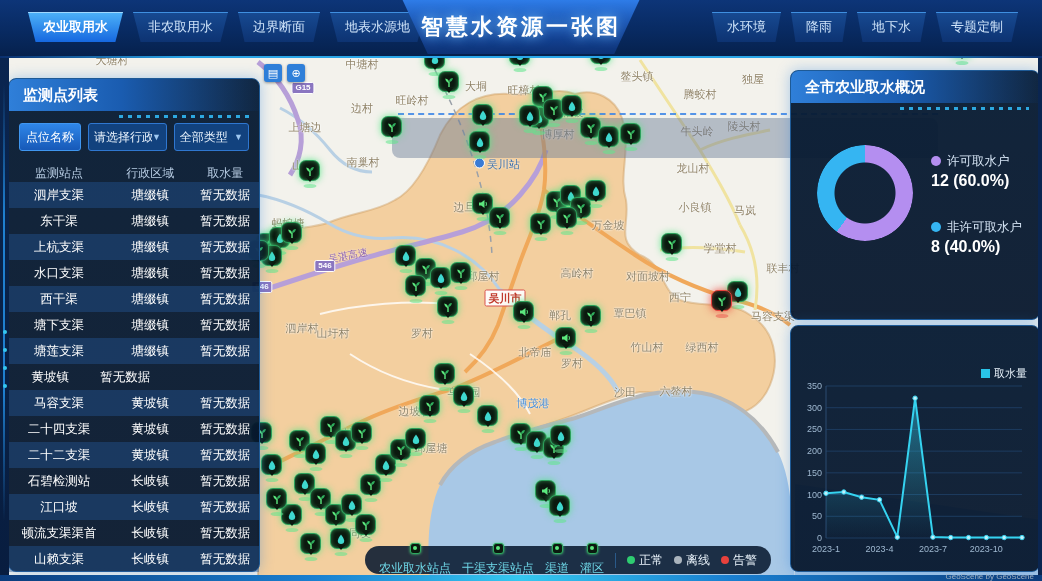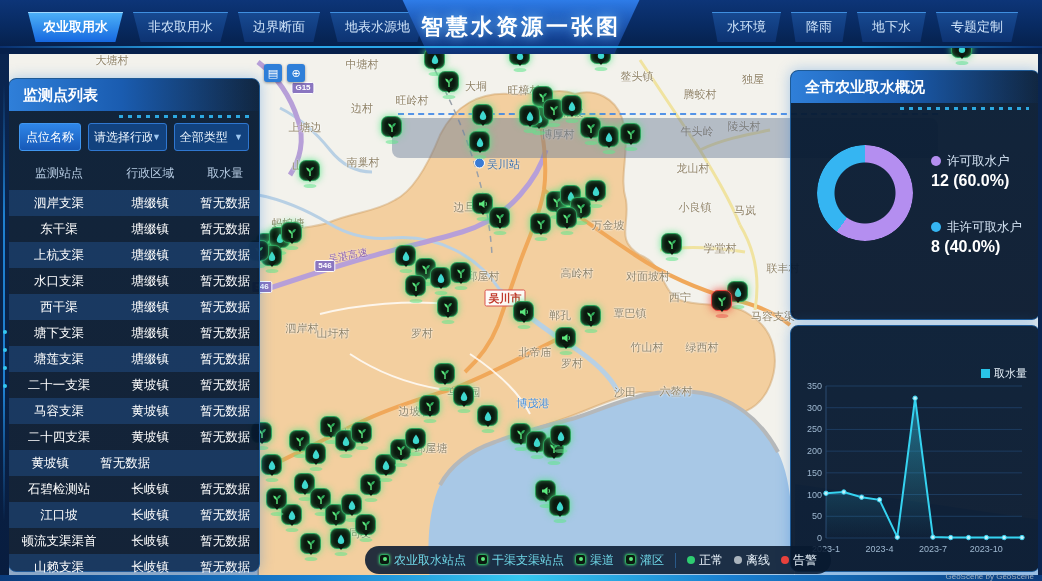--- a/index.html
+++ b/index.html
@@ -39,21 +39,21 @@
         border:4px solid transparent;border-top:5px solid #0b190f;}
   .marker .base{position:absolute;left:50%;bottom:0;transform:translateX(-50%);
         width:13px;height:4px;border-radius:50%;background:rgba(96,230,140,.55);}
   .marker.alert .pin{border-color:#e8413c;box-shadow:0 0 8px rgba(235,70,60,.9), inset 0 0 4px rgba(235,90,80,.5);}
   .marker.alert .base{background:rgba(235,90,80,.55);}
 
   .map-ctrl{position:absolute;width:18px;height:18px;border-radius:3px;background:#2f7fd9;color:#fff;
         font-size:11px;line-height:18px;text-align:center;z-index:6;box-shadow:0 1px 3px rgba(0,0,0,.4);cursor:pointer;}
 
   
-  #nav{position:absolute;left:0;top:0;right:0;height:48px;z-index:30;
+  #nav{position:absolute;left:0;top:0;right:0;height:58px;z-index:30;
        background:linear-gradient(180deg,#0d3578 0%,#082a61 55%,#06204b 100%);}
   #nav::after{content:'';position:absolute;bottom:0;left:0;right:0;height:2px;
        background:linear-gradient(90deg,#0a2f6e,#2aa6e8 18%,#2aa6e8 82%,#0a2f6e);}
   .tabs{position:absolute;top:12px;display:flex;gap:10px;}
   #tabs-left{left:28px;} #tabs-right{right:24px;}
   .tab{position:relative;height:30px;line-height:30px;padding:0 15px;font-size:13px;color:#cfe4fa;
        background:linear-gradient(180deg,#174a92 0%,#0d3372 100%);
        clip-path:polygon(0 0,100% 0,92% 100%,8% 100%);
        box-shadow:inset 0 1px 0 #3f8fe0;cursor:pointer;white-space:nowrap;}
   .tab.active{background:linear-gradient(180deg,#4db2f8 0%,#1668e0 100%);color:#fff;font-weight:bold;
@@ -88,21 +88,21 @@
 
   
   #left-panel{left:8px;top:78px;width:250px;height:492px;}
   #filters{display:flex;gap:7px;padding:12px 10px 8px 10px;}
   .btn-primary{width:72px;height:26px;line-height:26px;text-align:center;font-size:12px;color:#fff;
        background:linear-gradient(180deg,#2f86e8,#1759b8);border:1px solid #3f96f0;border-radius:3px;cursor:pointer;}
   .select{display:flex;align-items:center;justify-content:space-between;width:76px;height:26px;padding:0 5px;
        font-size:12px;color:#e8f2fc;background:#12427e;border:1px solid #2f77d0;border-radius:3px;cursor:pointer;}
   .select .txt{overflow:hidden;white-space:nowrap;max-width:58px;}
   .select .chev{font-size:9px;color:#9fc8f0;}
-  #thead{display:flex;padding:6px 0 8px 0;font-size:12px;color:#b8cde4;}
+  #thead{display:flex;padding:6px 0 0 0;font-size:12px;color:#b8cde4;}
   #thead span{text-align:center;}
   .c1{width:40%;} .c2{width:33%;} .c3{width:27%;}
   .trow{display:flex;height:26px;line-height:26px;font-size:12.5px;color:#fff;cursor:pointer;}
   .trow:nth-child(odd){background:rgba(36,88,152,.42);}
   .trow span{text-align:center;overflow:hidden;white-space:nowrap;}
 
   
   #rt-panel{left:790px;top:70px;width:248px;height:248px;}
   #donut{position:absolute;left:26px;top:74px;width:96px;height:96px;border-radius:50%;
        -webkit-mask:radial-gradient(circle,transparent 30px,#000 31px);
@@ -113,21 +113,21 @@
   .donut-leg .dot{display:inline-block;width:10px;height:10px;border-radius:50%;margin-right:6px;vertical-align:-1px;}
 
   
   #rb-panel{left:790px;top:325px;width:248px;height:245px;}
   #rb-legend{position:absolute;right:12px;top:40px;font-size:11px;color:#e8f2fa;}
   #rb-legend .sq{display:inline-block;width:9px;height:9px;background:#29c4e8;margin-right:4px;vertical-align:-1px;}
 
   
   #map-legend{position:absolute;left:365px;top:546px;height:28px;display:flex;align-items:center;gap:11px;
        padding:0 14px;background:rgba(8,25,48,.88);border-radius:14px;z-index:25;}
-  .mlt{display:flex;align-items:center;gap:4px;font-size:12px;color:#6fd8e8;cursor:pointer;}
+  .mlt{display:flex;align-items:center;gap:4px;font-size:12px;color:#6fd8e8;cursor:pointer;flex-direction:column;}
   .mlt .mini{position:relative;width:11px;height:13px;}
   .mlt .mini::before{content:'';position:absolute;left:0;top:0;width:9px;height:9px;border-radius:3px;
        background:#0b190f;border:1px solid #2ea860;box-shadow:0 0 3px rgba(80,230,130,.9);}
   .mlt .mini::after{content:'';position:absolute;left:3.5px;top:3px;width:4px;height:4px;border-radius:50%;background:#5ce87e;}
   .mls{display:flex;align-items:center;gap:4px;font-size:12px;color:#e8f2fa;cursor:pointer;}
   .mls .dot{width:8px;height:8px;border-radius:50%;}
   .mldiv{width:1px;height:15px;background:#2a5a8a;}
 
   #attribution{position:absolute;right:8px;bottom:0;font-size:8px;color:#9fb0c0;z-index:29;}
 </style>
@@ -961,35 +961,35 @@
           <span class="c1">塘下支渠</span>
           <span class="c2">塘缀镇</span>
           <span class="c3">暂无数据</span>
         </div>
         <div class="trow">
           <span class="c1">塘莲支渠</span>
           <span class="c2">塘缀镇</span>
           <span class="c3">暂无数据</span>
         </div>
         <div class="trow">
-          <span class="c1">二十一支渠</span>
           <span class="c2">黄坡镇</span>
           <span class="c3">暂无数据</span>
         </div>
         <div class="trow">
           <span class="c1">马容支渠</span>
           <span class="c2">黄坡镇</span>
           <span class="c3">暂无数据</span>
         </div>
         <div class="trow">
           <span class="c1">二十四支渠</span>
           <span class="c2">黄坡镇</span>
           <span class="c3">暂无数据</span>
         </div>
         <div class="trow">
+          <span class="c1">二十二支渠</span>
           <span class="c2">黄坡镇</span>
           <span class="c3">暂无数据</span>
         </div>
         <div class="trow">
           <span class="c1">石碧检测站</span>
           <span class="c2">长岐镇</span>
           <span class="c3">暂无数据</span>
         </div>
         <div class="trow">
           <span class="c1">江口坡</span>

